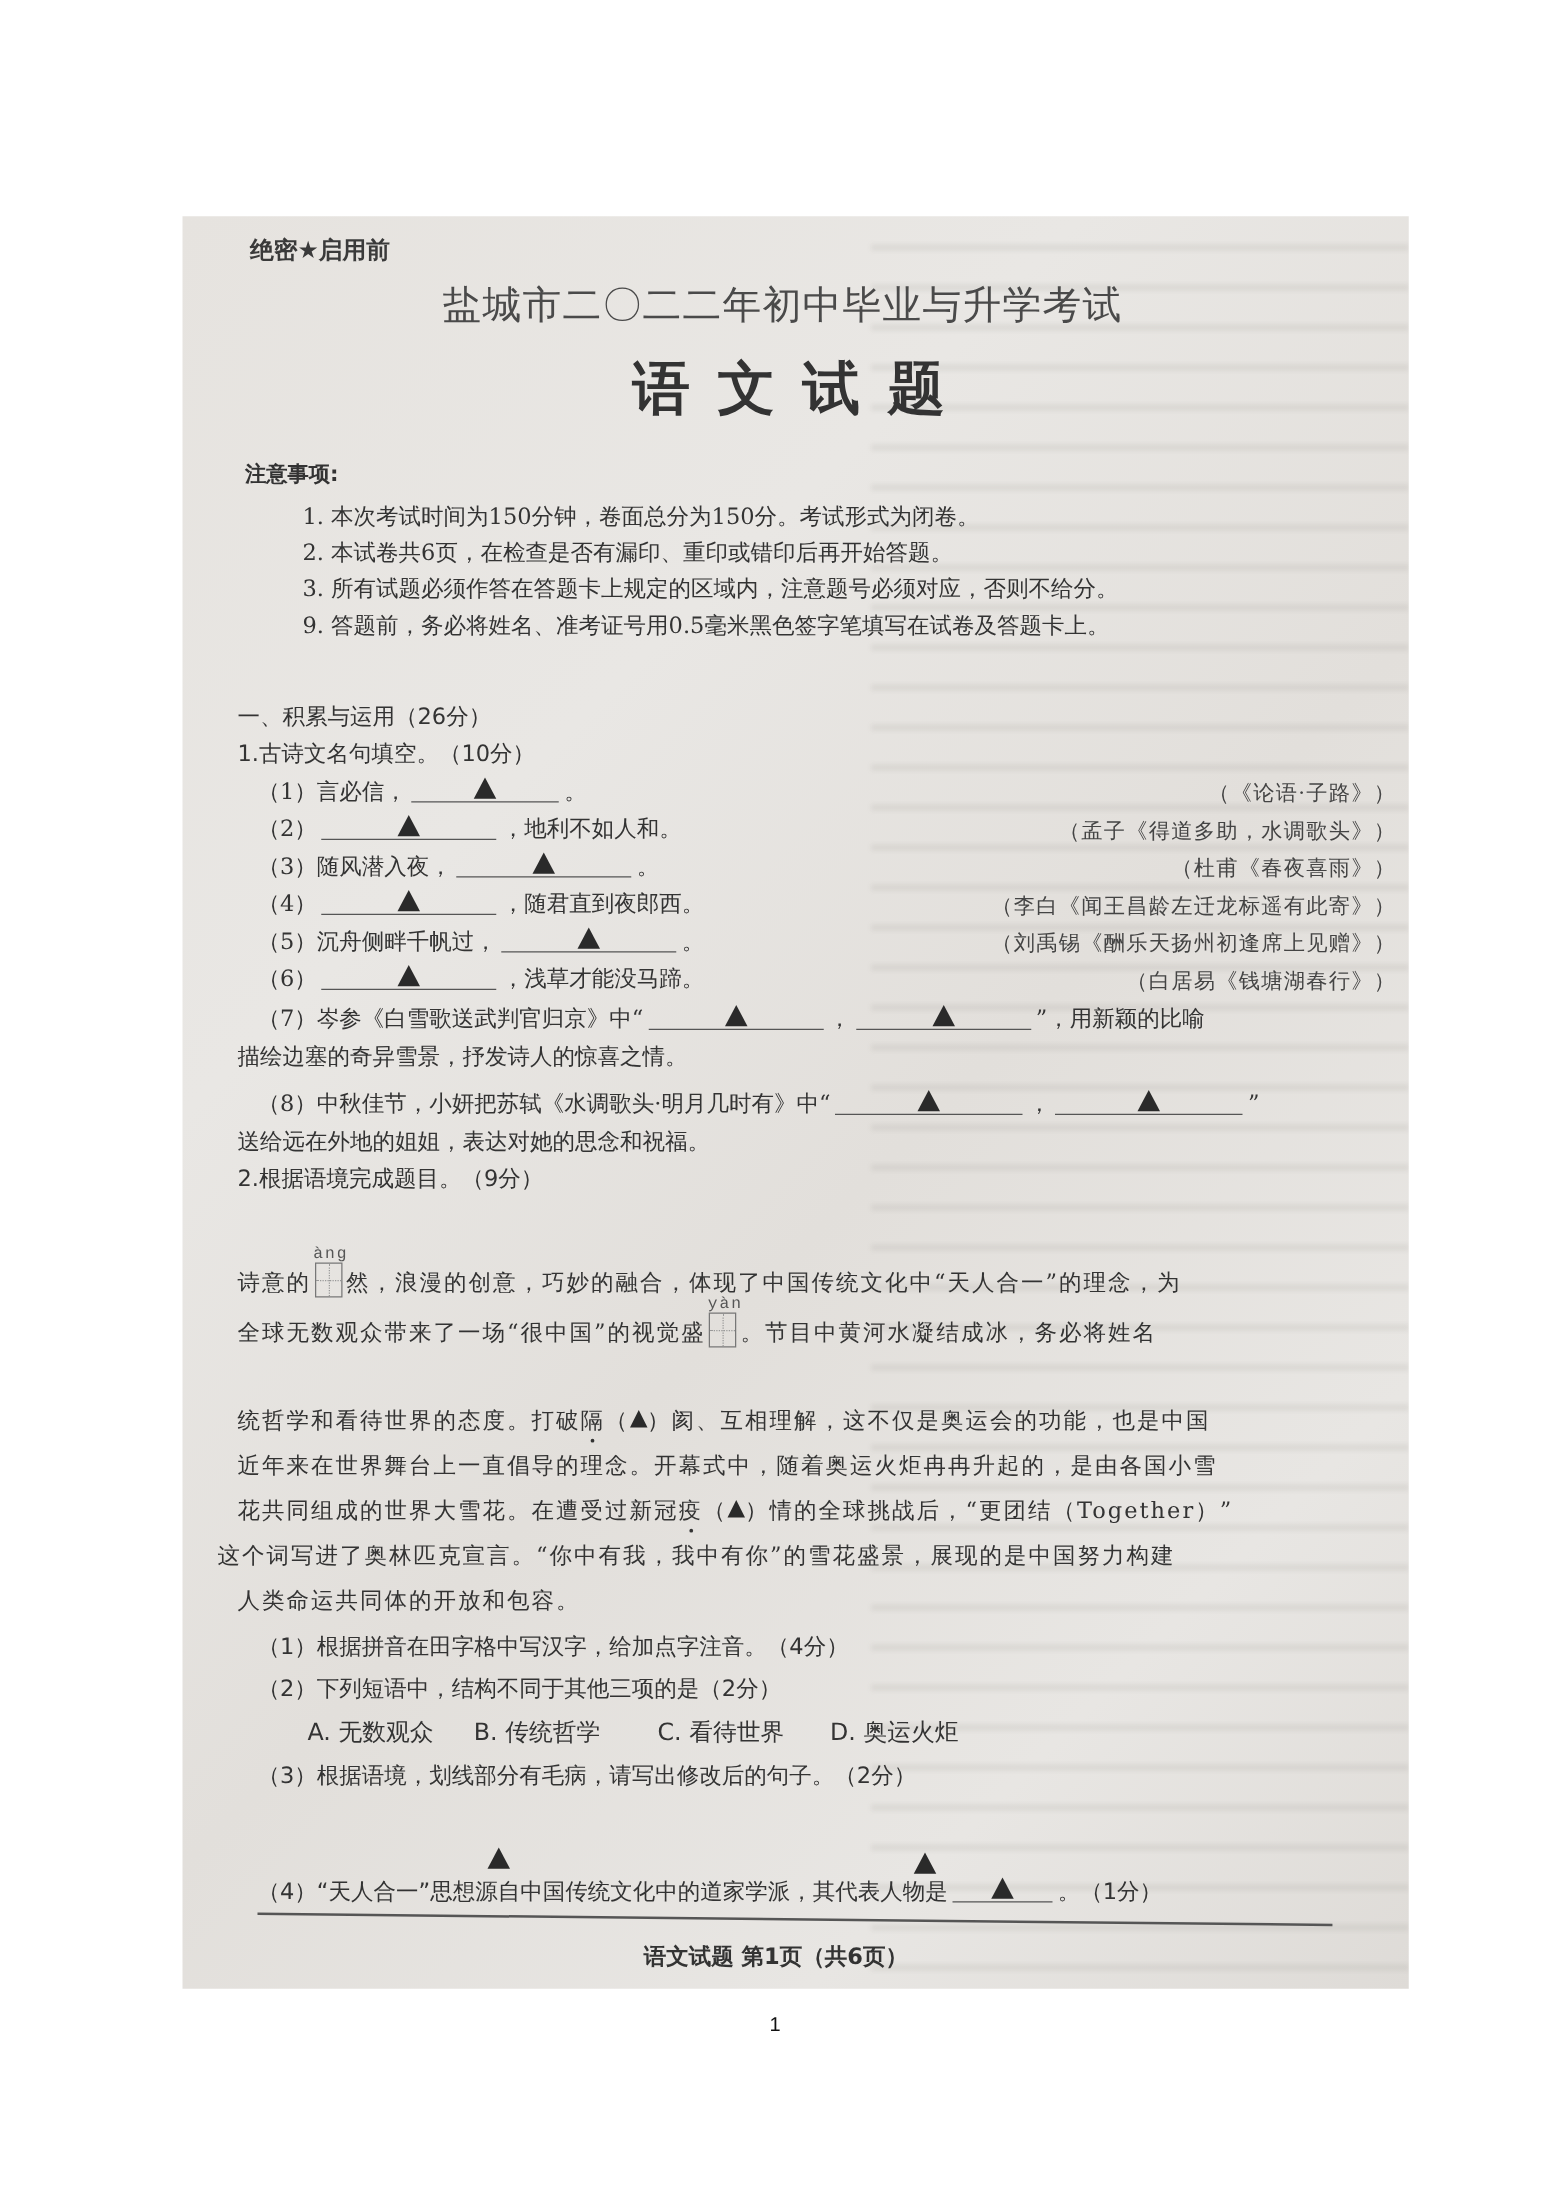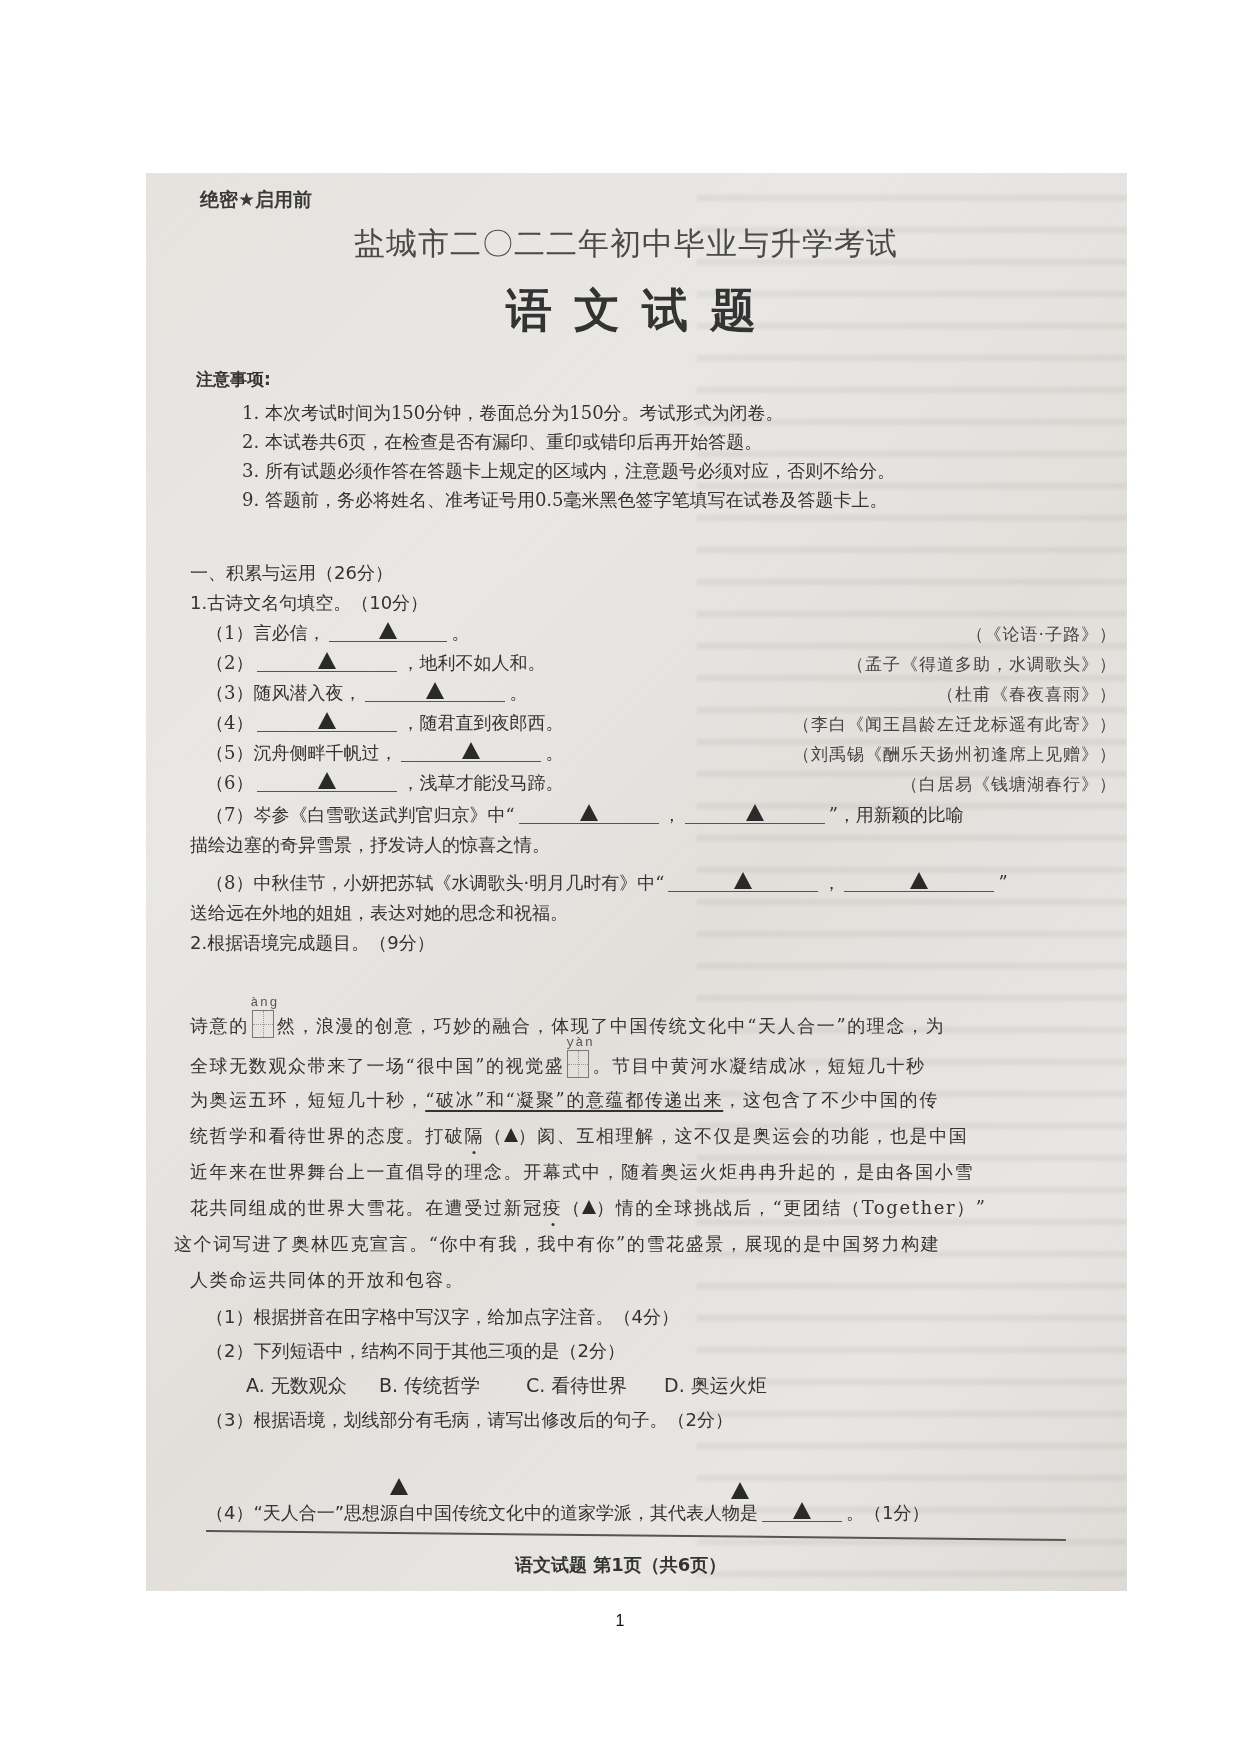--- a/index.html
+++ b/index.html
@@ -101,24 +101,21 @@
     <span>（8）</span><span>中秋佳节，小妍把苏轼《水调歌头·明月几时有》中“</span><span class="blank" style="width:150px"><span class="tri"></span></span><span>，</span><span class="blank" style="width:150px"><span class="tri"></span></span><span>”</span>
   </div>
   <div class="abs q" style="left:44px; top:728px;">送给远在外地的姐姐，表达对她的思念和祝福。</div>
 
   <div class="abs q" style="left:44px; top:758px; font-family:'DejaVu Sans',sans-serif;">2.根据语境完成题目。（9分）</div>
 
   <div class="abs para" style="left:44px; top:837px;">
     <span>诗意的</span><span class="tianzi"><span class="pinyin">àng</span></span><span>然，浪漫的创意，巧妙的融合，体现了中国传统文化中“天人合一”的理念，为</span>
   </div>
   <div class="abs para" style="left:44px; top:877px;">
-    <span>全球无数观众带来了一场“很中国”的视觉盛</span><span class="tianzi"><span class="pinyin">yàn</span></span><span>。节目中黄河水凝结成冰，短短几十秒</span>
-  </div>
-  <div class="abs para" style="left:44px; top:915px;">
-    <span>为奥运五环，短短几十秒，</span><span class="underline">“破冰”和“凝聚”的意蕴都传递出来</span><span>，这包含了不少中国的传</span>
+    <span>全球无数观众带来了一场“很中国”的视觉盛</span><span class="tianzi"><span class="pinyin">yàn</span></span><span>。节目中黄河水凝结成冰，务必将姓名</span>
   </div>
   <div class="abs para" style="left:44px; top:951px;">
     <span>统哲学和看待世界的态度。打破</span><span class="dotchar">隔</span><span>（</span><span class="tri-inline"></span><span>）阂、互相理解，这不仅是奥运会的功能，也是中国</span>
   </div>
   <div class="abs para" style="left:44px; top:987px;">近年来在世界舞台上一直倡导的理念。开幕式中，随着奥运火炬冉冉升起的，是由各国小雪</div>
   <div class="abs para" style="left:44px; top:1023px;">
     <span>花共同组成的世界大雪花。在遭受过新冠</span><span class="dotchar">疫</span><span>（</span><span class="tri-inline"></span><span>）情的全球挑战后，“更团结（Together）”</span>
   </div>
   <div class="abs para" style="left:28px; top:1059px;">这个词写进了奥林匹克宣言。“你中有我，我中有你”的雪花盛景，展现的是中国努力构建</div>
   <div class="abs para" style="left:44px; top:1095px;">人类命运共同体的开放和包容。</div>

